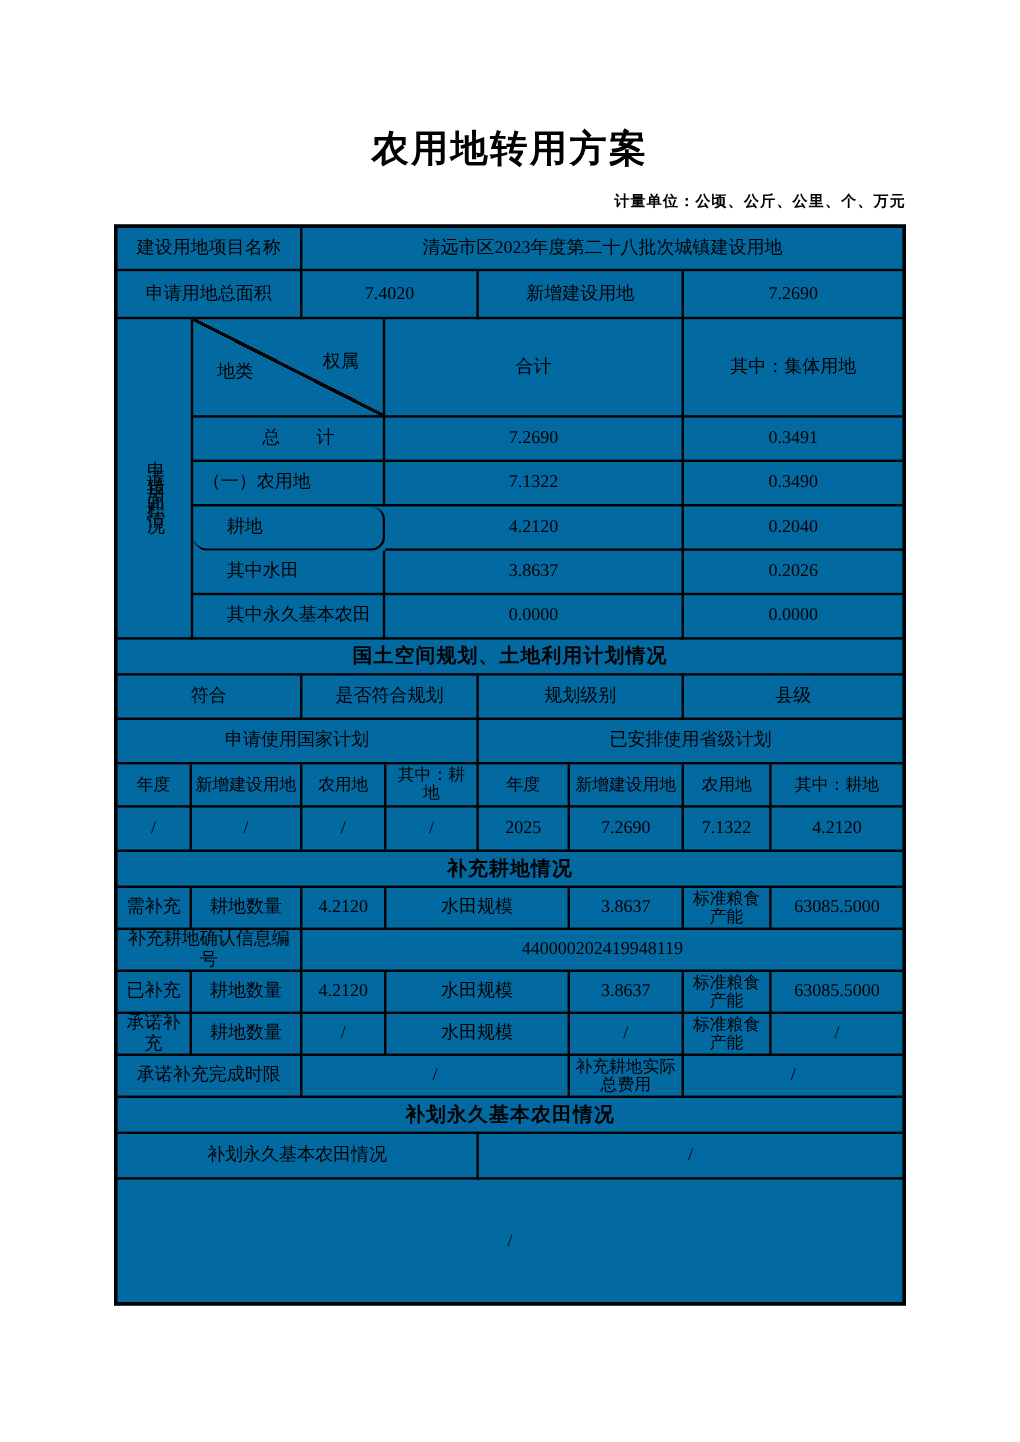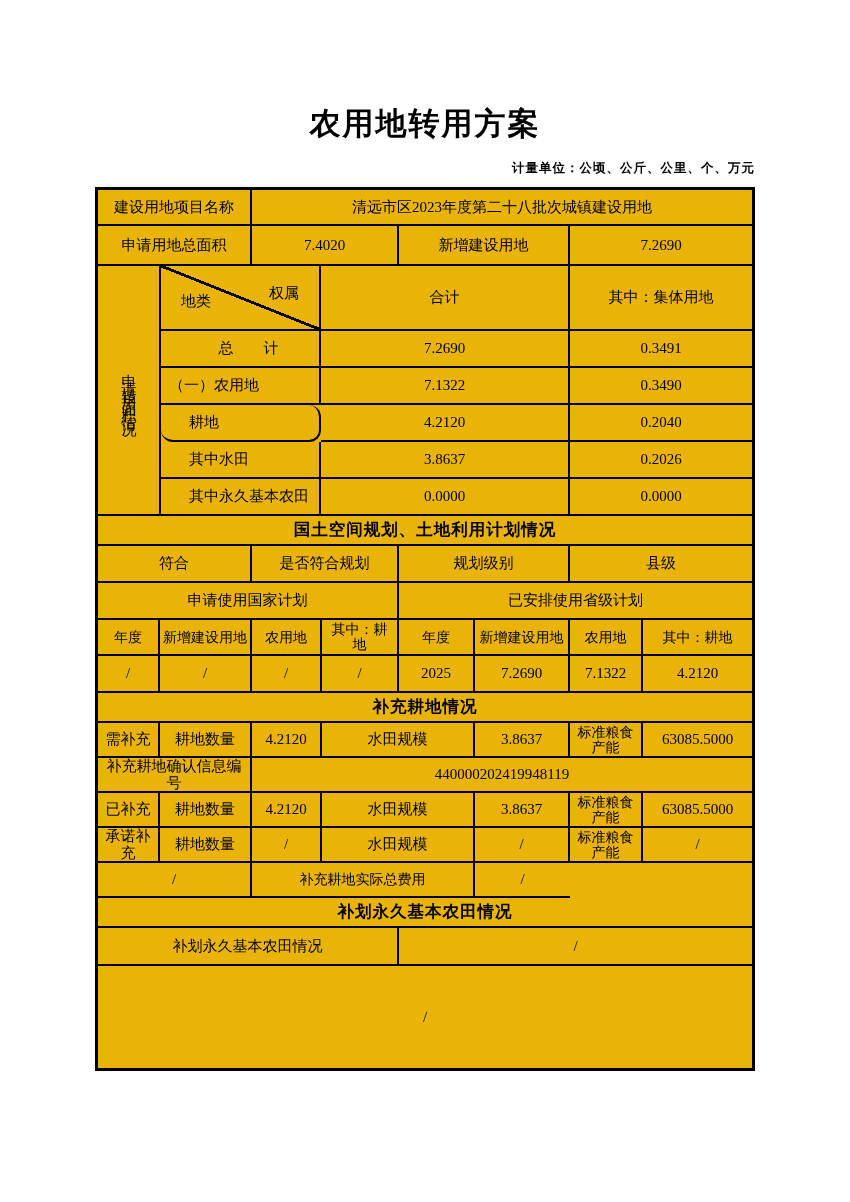--- a/index.html
+++ b/index.html
@@ -19,21 +19,21 @@
   }
   .unit-note {
     width:660px; margin:18px 0 10px 95px;
     text-align:right;
     font-size:12.5px; font-weight:600;
     letter-spacing:1px;
   }
   .doc-table {
     width:660px; margin-left:95px;
     border:3px solid #000;
-    background:#eab308;
+    background:#0369a1;
   }
   .grid { display:grid; }
   .cell {
     border-right:2px solid #000;
     border-bottom:2px solid #000;
     display:flex; align-items:center; justify-content:center;
     text-align:center;
     font-size:15px; line-height:17px;
     padding:1px 3px;
     overflow:hidden;
@@ -50,21 +50,21 @@
   
   .gA { grid-template-columns:154px 1fr; }
   .gB { grid-template-columns:154px 147px 171px 1fr; }
   .gT { grid-template-columns:160px 249px 1fr; }
   .g8 { grid-template-columns:62px 92px 70px 77px 76px 95px 73px 1fr; }
   .gHalf { grid-template-columns:301px 1fr; }
   .gS { grid-template-columns:62px 92px 70px 153px 95px 73px 1fr; }
   .gC { grid-template-columns:154px 1fr; }
   .gD { grid-template-columns:154px 223px 95px 1fr; }
   
-  .h36 .cell{height:36px} .h40 .cell{height:40px} .h69 .cell{height:65px}
+  .h36 .cell{height:36px} .h40 .cell{height:40px} .h69 .cell{height:82px}
   .h37 .cell{height:37px} .h35 .cell{height:35px} .h38 .cell{height:38px}
   
   .transfer { display:flex; }
   .side-cell {
     width:63px;
     border-right:2px solid #000;
     border-bottom:2px solid #000;
     display:flex; align-items:center; justify-content:center;
   }
   .side-text {
@@ -232,20 +232,21 @@
       <div class="cell">承诺补充</div>
       <div class="cell">耕地数量</div>
       <div class="cell">/</div>
       <div class="cell">水田规模</div>
       <div class="cell">/</div>
       <div class="cell small">标准粮食产能</div>
       <div class="cell noline-r">/</div>
     </div>
 
     <div class="grid gD h35">
+      <div class="cell">承诺补充完成时限</div>
       <div class="cell">/</div>
       <div class="cell small">补充耕地实际总费用</div>
       <div class="cell noline-r">/</div>
     </div>
 
     <div class="sec-header">补划永久基本农田情况</div>
 
     <div class="grid gHalf h38">
       <div class="cell">补划永久基本农田情况</div>
       <div class="cell noline-r">/</div>

